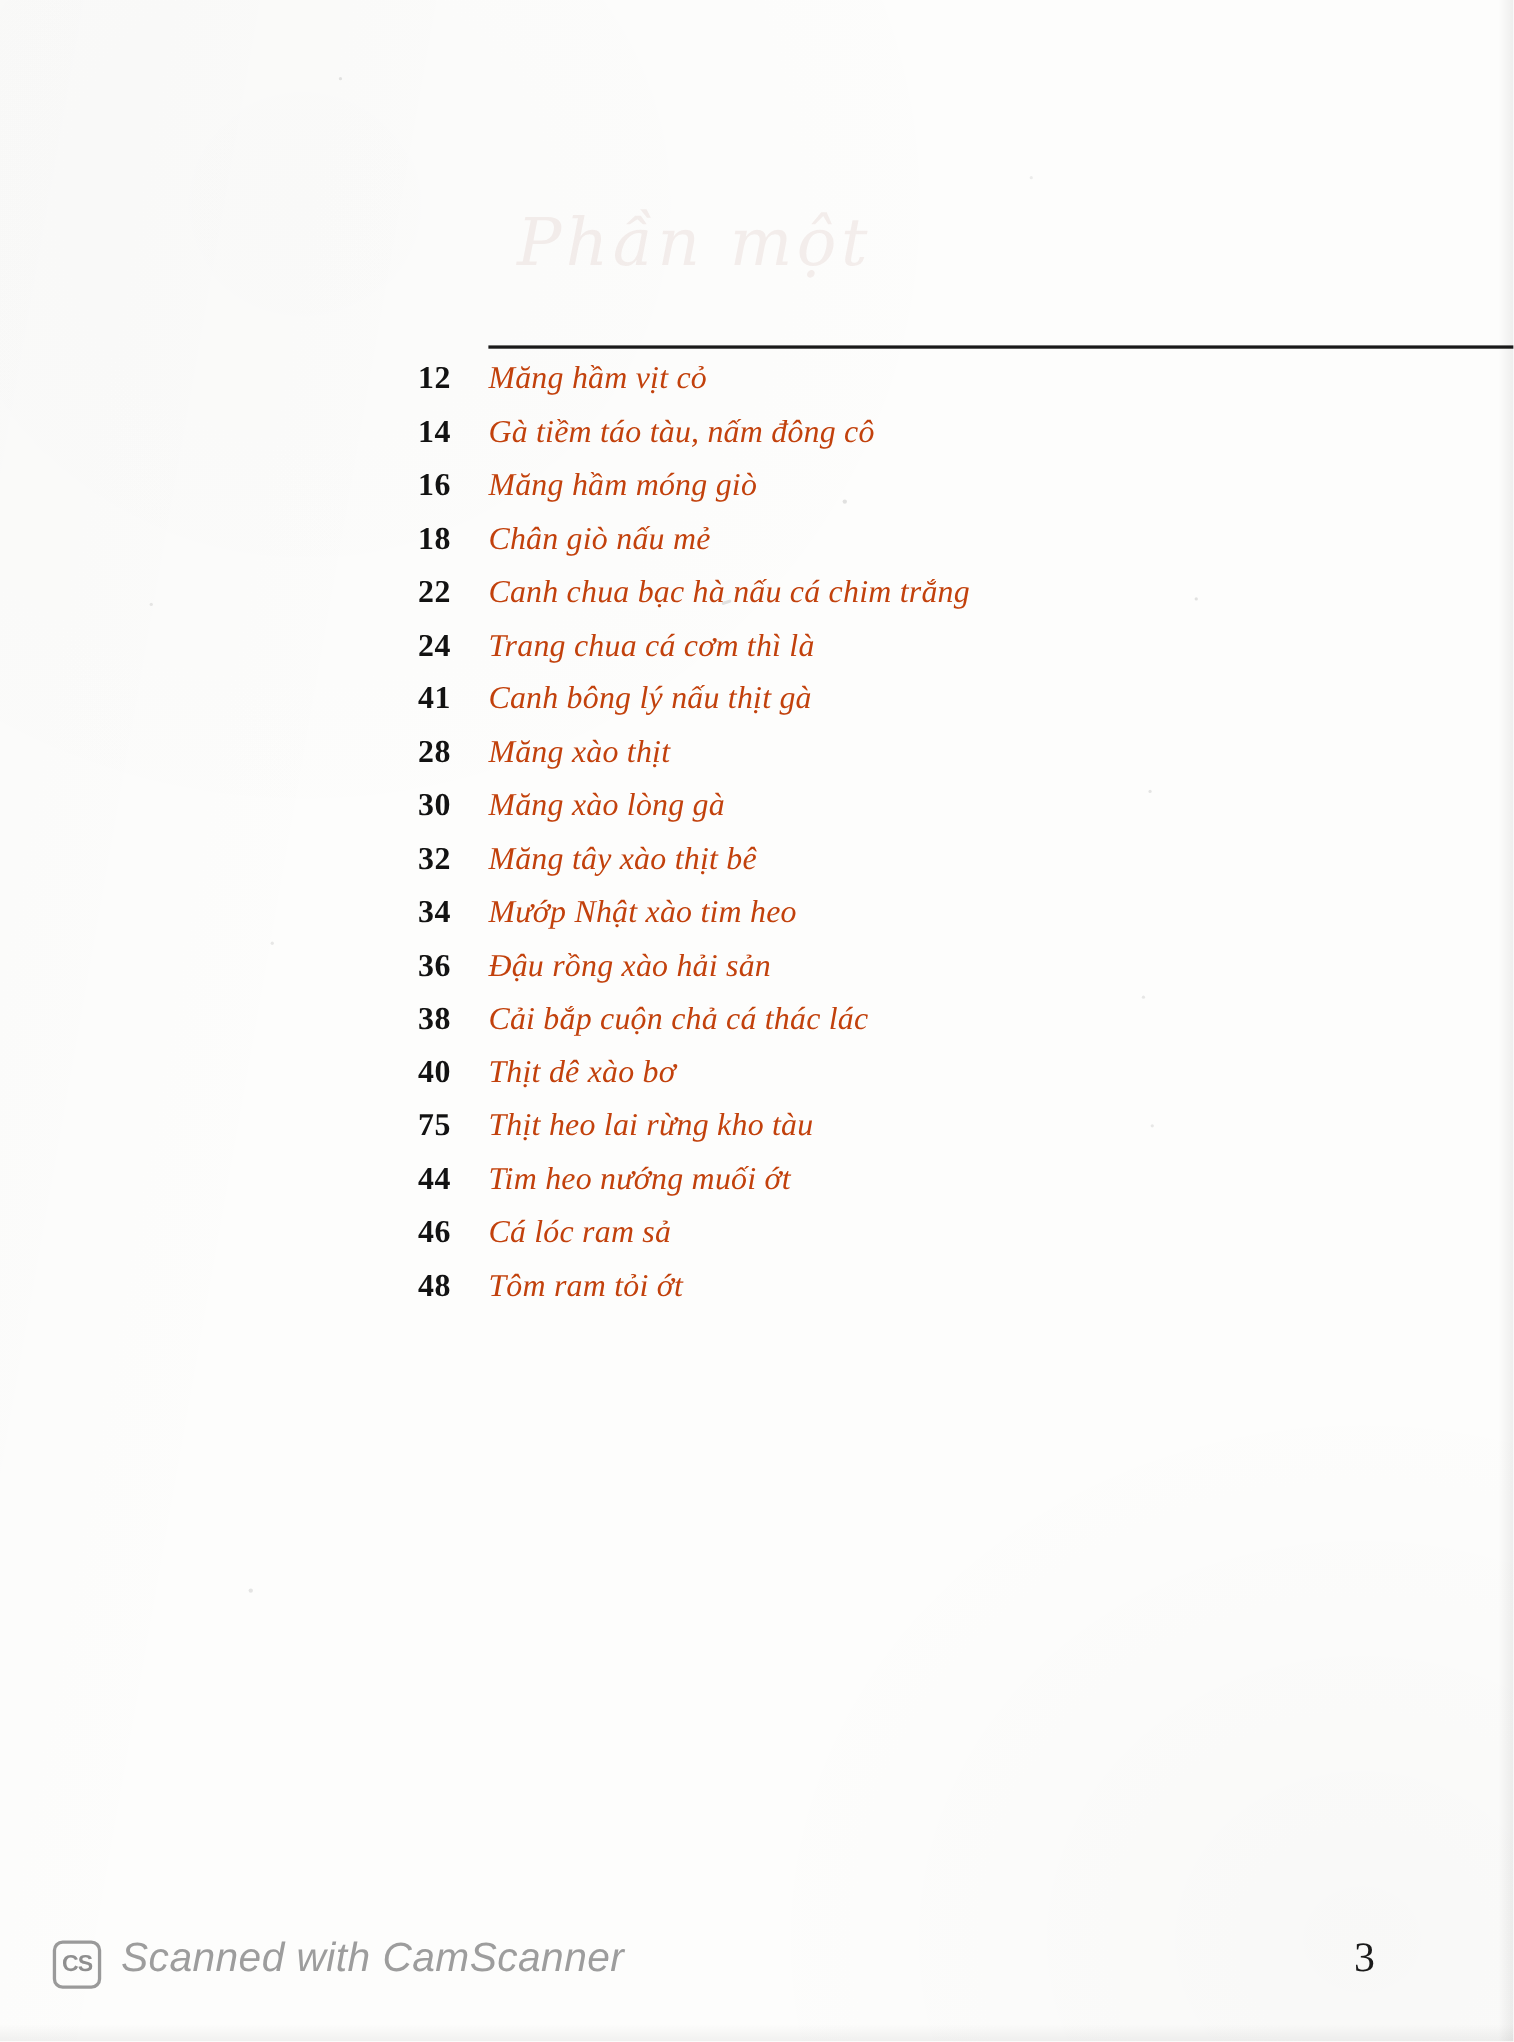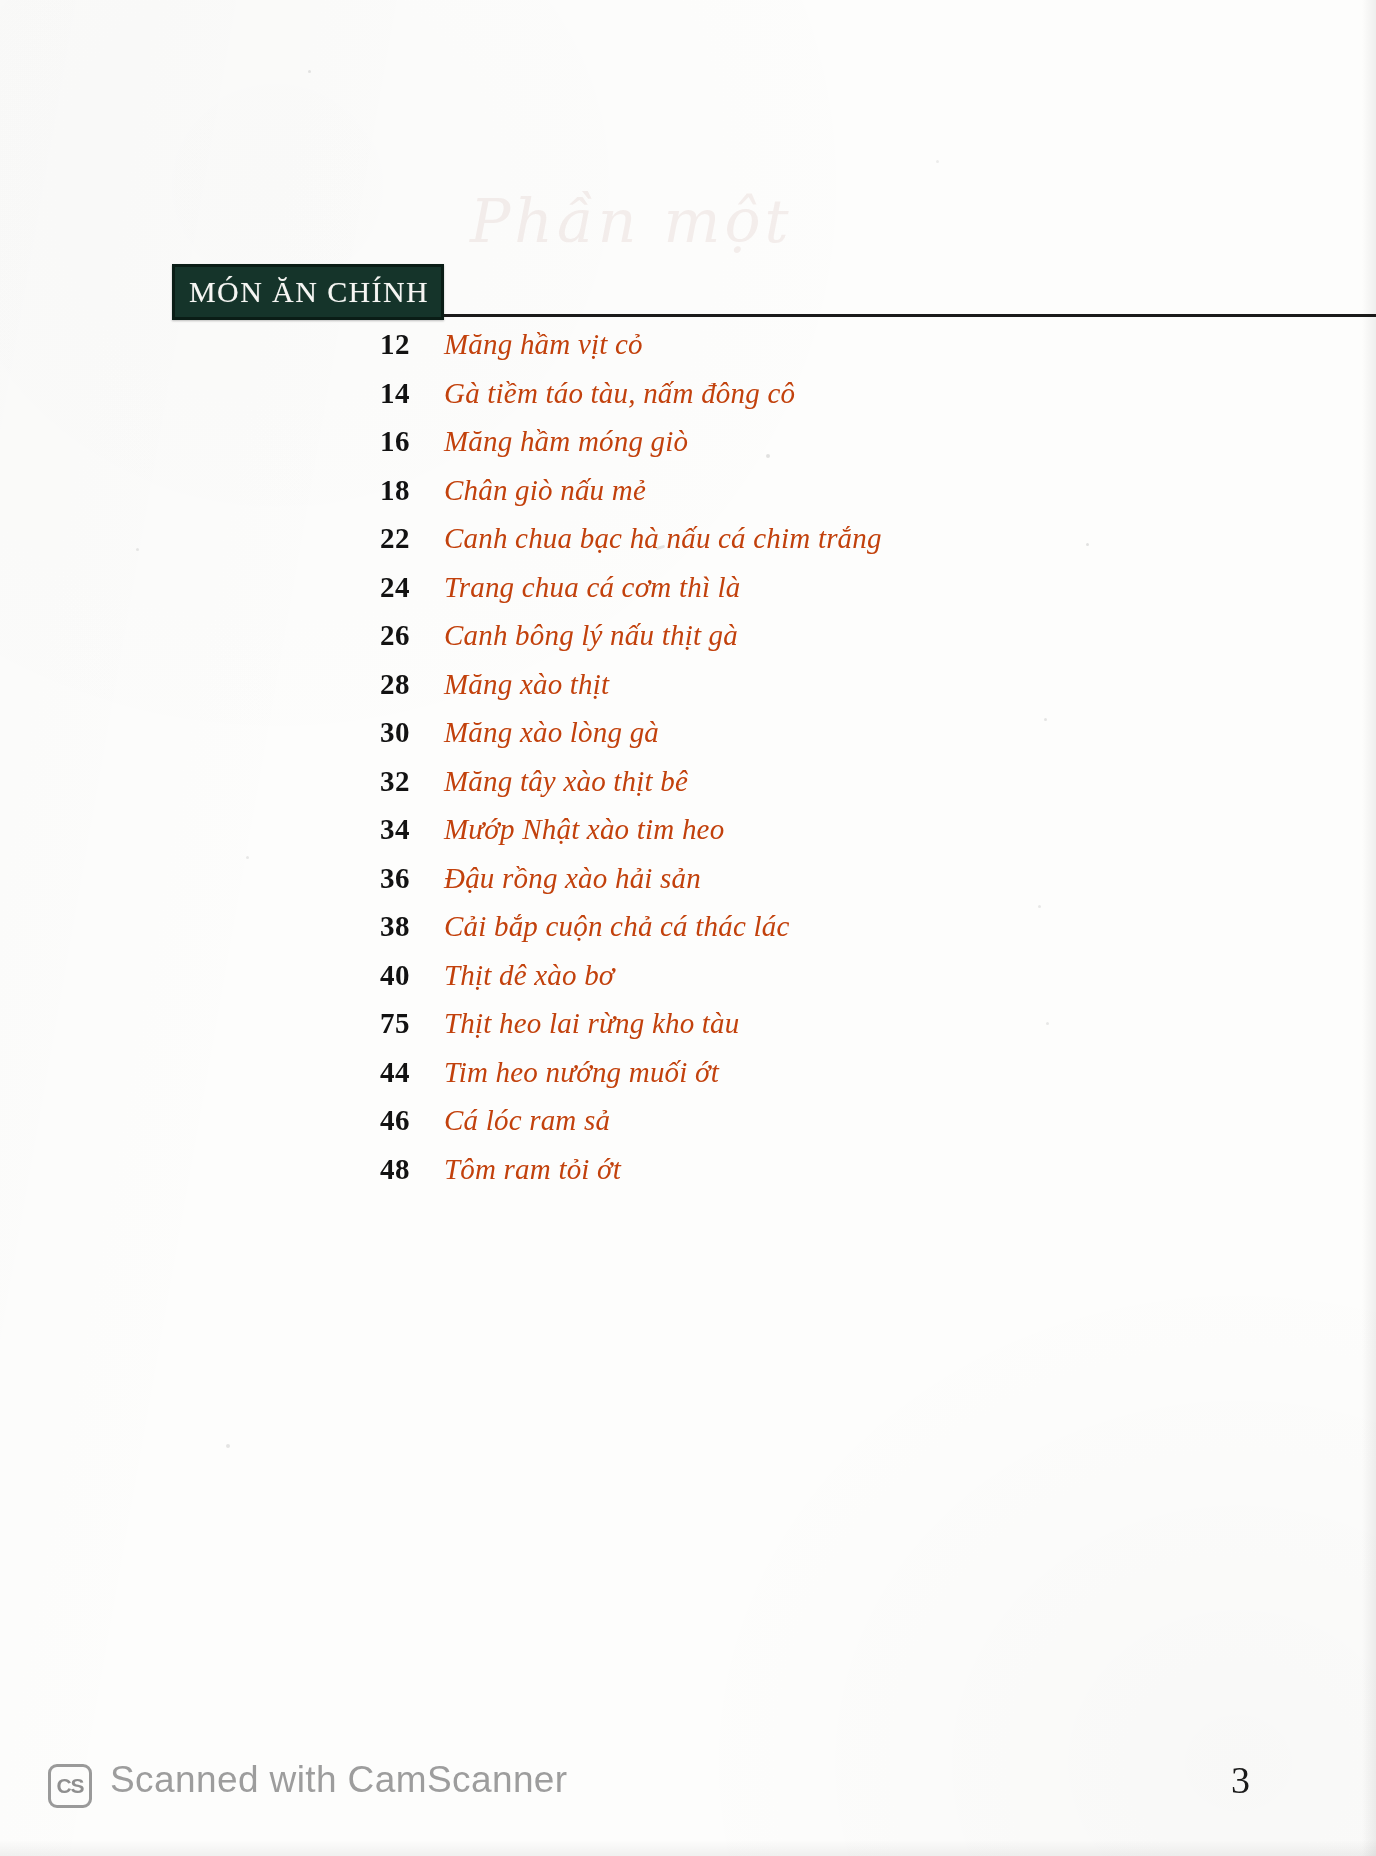--- a/index.html
+++ b/index.html
@@ -161,20 +161,21 @@
     letter-spacing: -1px;
     box-sizing: border-box;
     margin-top: 12px;
   }
   #watermark-text {
     color: #9d9d9d;
     font-family: "Liberation Sans", sans-serif;
     font-size: 37px;
     letter-spacing: 0.4px;
     white-space: nowrap;
+    font-style: italic;
   }
   #page-number {
     position: absolute;
     right: 126px;
     bottom: 54px;
     font-family: "Liberation Serif", "DejaVu Serif", serif;
     font-size: 38px;
     color: #1a1a1a;
   }
 </style>
@@ -193,23 +194,20 @@
   <div class="ghost-dots" style="left:1044px; top:718px; width:3px; height:3px; opacity:.45;"></div>
   <div class="ghost-dots" style="left:1038px; top:905px; width:3px; height:3px; opacity:.4;"></div>
   <div class="ghost-dots" style="left:1046px; top:1022px; width:3px; height:3px; opacity:.4;"></div>
   <div class="ghost-dots" style="left:136px; top:548px; width:3px; height:3px; opacity:.4;"></div>
   <div class="ghost-dots" style="left:246px; top:856px; width:3px; height:3px; opacity:.4;"></div>
   <div class="ghost-dots" style="left:226px; top:1444px; width:4px; height:4px; opacity:.45;"></div>
   <div class="ghost-dots" style="left:766px; top:454px; width:4px; height:4px; opacity:.5;"></div>
   <div class="ghost-dots" style="left:656px; top:546px; width:9px; height:3px; border-radius:2px; opacity:.5; transform:rotate(-18deg);"></div>
 
   <div id="header-area">
-    <div id="section-title-box">
-      <span id="section-title">MÓN ĂN CHÍNH</span>
-    </div>
     <div id="header-rule"></div>
   </div>
 
   <div id="contents-list">
       <div class="toc-row">
         <span class="toc-page">12</span>
         <span class="toc-name">Măng hầm vịt cỏ</span>
       </div>
       <div class="toc-row">
         <span class="toc-page">14</span>
@@ -225,21 +223,21 @@
       </div>
       <div class="toc-row">
         <span class="toc-page">22</span>
         <span class="toc-name">Canh chua bạc hà nấu cá chim trắng</span>
       </div>
       <div class="toc-row">
         <span class="toc-page">24</span>
         <span class="toc-name">Trang chua cá cơm thì là</span>
       </div>
       <div class="toc-row">
-        <span class="toc-page">26</span>
+        <span class="toc-page">41</span>
         <span class="toc-name">Canh bông lý nấu thịt gà</span>
       </div>
       <div class="toc-row">
         <span class="toc-page">28</span>
         <span class="toc-name">Măng xào thịt</span>
       </div>
       <div class="toc-row">
         <span class="toc-page">30</span>
         <span class="toc-name">Măng xào lòng gà</span>
       </div>

